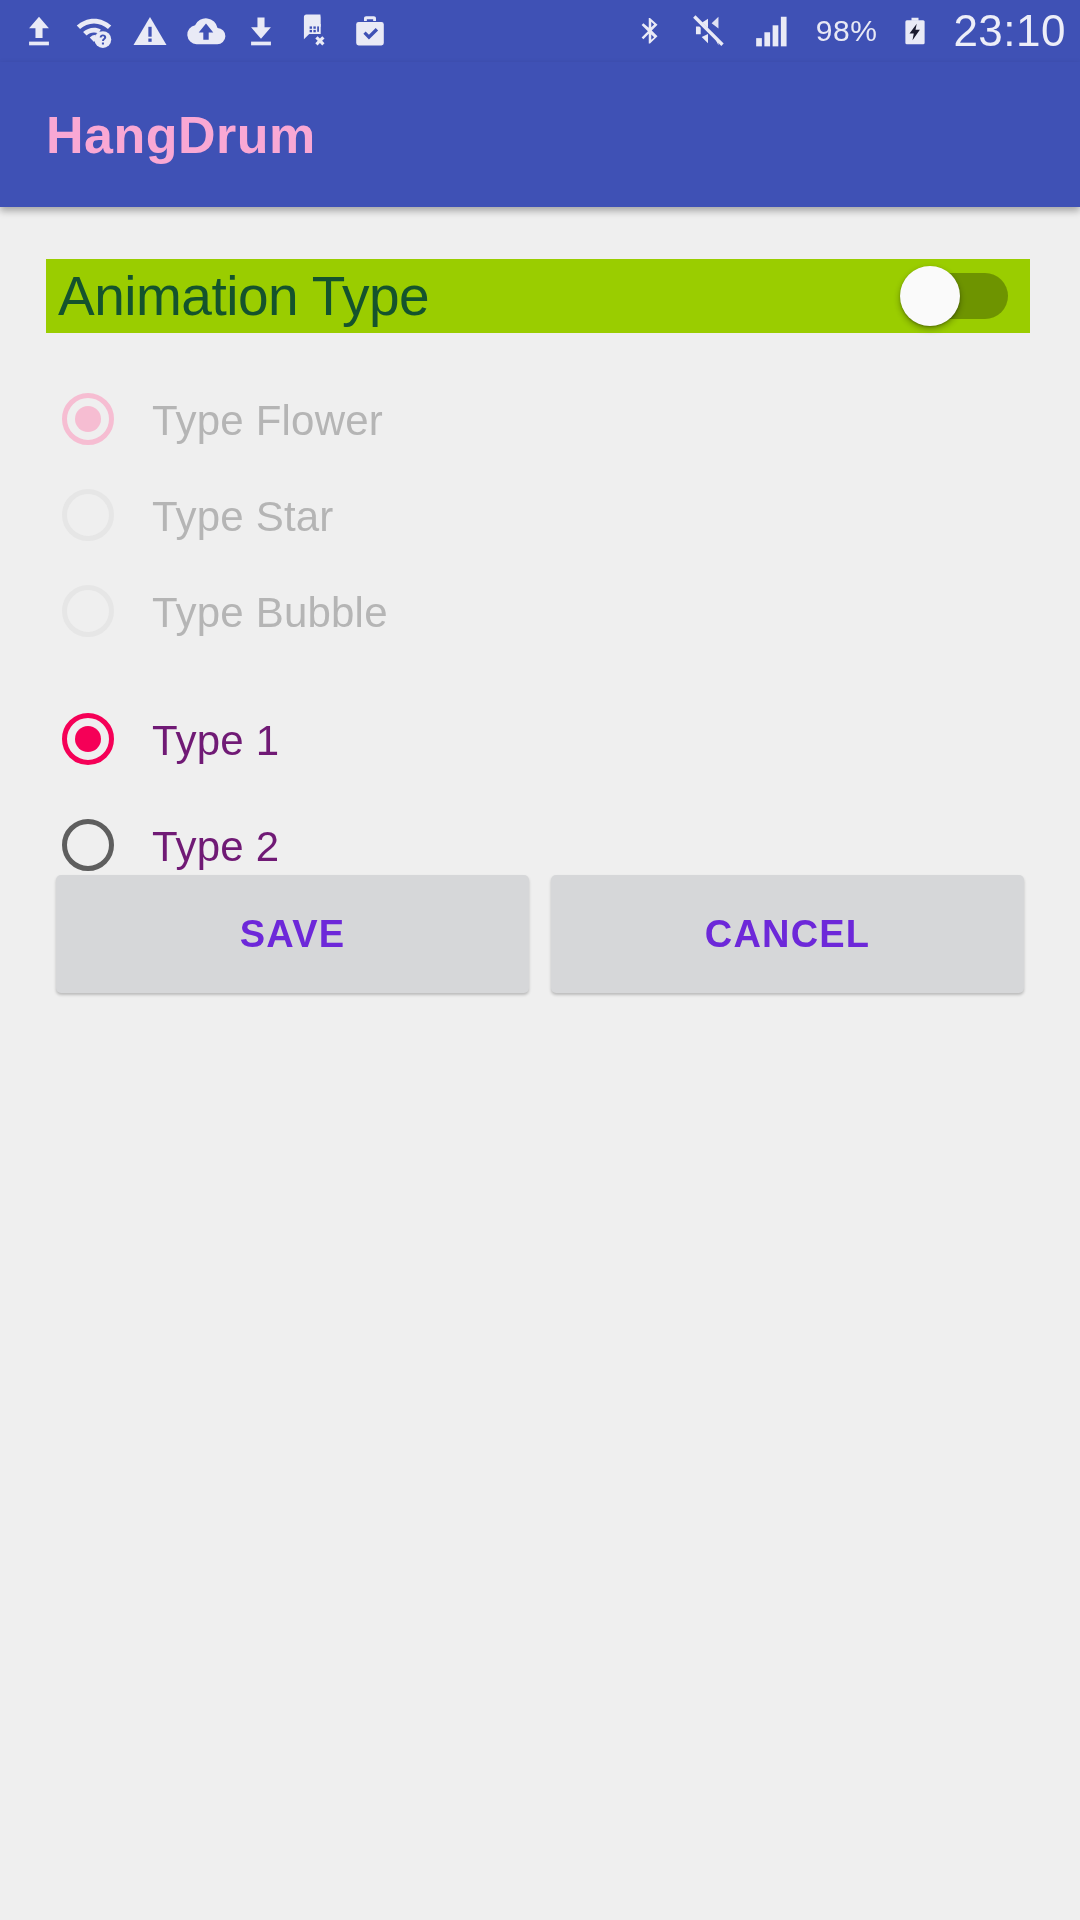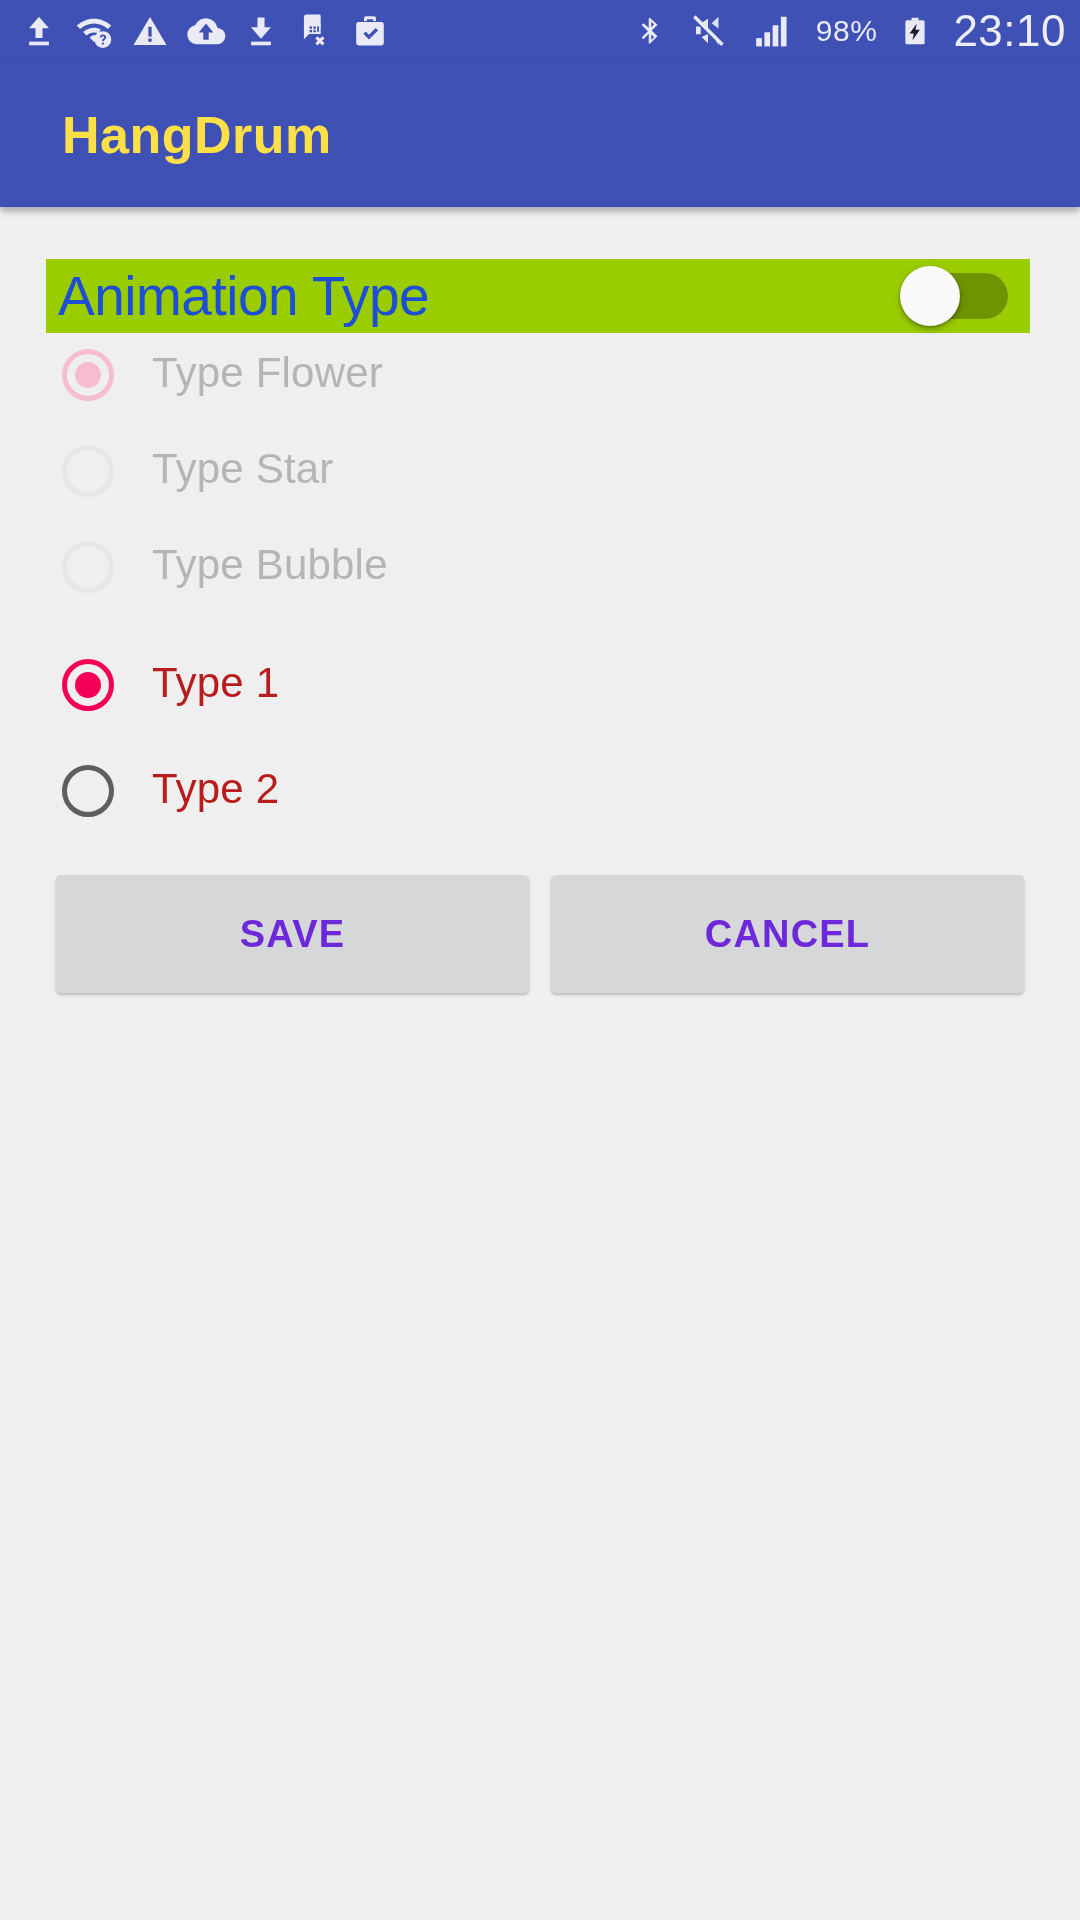--- a/index.html
+++ b/index.html
@@ -30,23 +30,22 @@
   
   #app-bar{
     height:145px; width:1080px;
     background:#3F51B5;
     display:flex; align-items:center;
     padding-left:46px;
     box-shadow:0 4px 7px rgba(0,0,0,0.30);
     position:relative; z-index:5;
   }
   #app-title{
-    color:#fde047; font-size:52px; font-weight:bold;
+    color:#f9a8d4; font-size:52px; font-weight:bold;
     letter-spacing:0.5px;
-    margin-left:16px;
   }
 
   
   #content{
     width:1080px;
     height:calc(1920px - 62px - 145px);
     background:#EFEFEF;
     padding-top:52px;
     position:relative;
   }
@@ -55,21 +54,21 @@
   .section-header{
     margin-left:46px;
     width:984px;
     height:74px;
     background:#9ACD00;
     display:flex; align-items:center;
     padding:0 0 0 12px;
     position:relative;
   }
   .section-header .title{
-    color:#1d4ed8;
+    color:#14532d;
     font-size:55px;
     line-height:55px;
     letter-spacing:-0.5px;
     white-space:nowrap;
   }
 
   
   .switch{
     position:absolute;
     right:22px; top:50%;
@@ -88,25 +87,25 @@
     position:absolute;
     left:0; top:50%; transform:translateY(-50%);
     width:60px; height:60px;
     border-radius:50%;
     background:#FAFAFA;
     box-shadow:0 3px 6px rgba(0,0,0,0.32), 0 1px 2px rgba(0,0,0,0.22);
   }
 
   
   .radio-row{
-    display:flex; align-items:flex-start;
+    display:flex; align-items:flex-end;
     height:78px;
     padding-left:62px;
   }
-  .radio-row.enabled .label{ color:#b91c1c; }
+  .radio-row.enabled .label{ color:#701a75; }
   .radio-row.disabled .label{ color:#B5B5B5; }
   .radio-row .label{
     font-size:42px;
     margin-left:38px;
     letter-spacing:0.2px;
     white-space:nowrap;
   }
 
   .radio{
     width:52px; height:52px;

